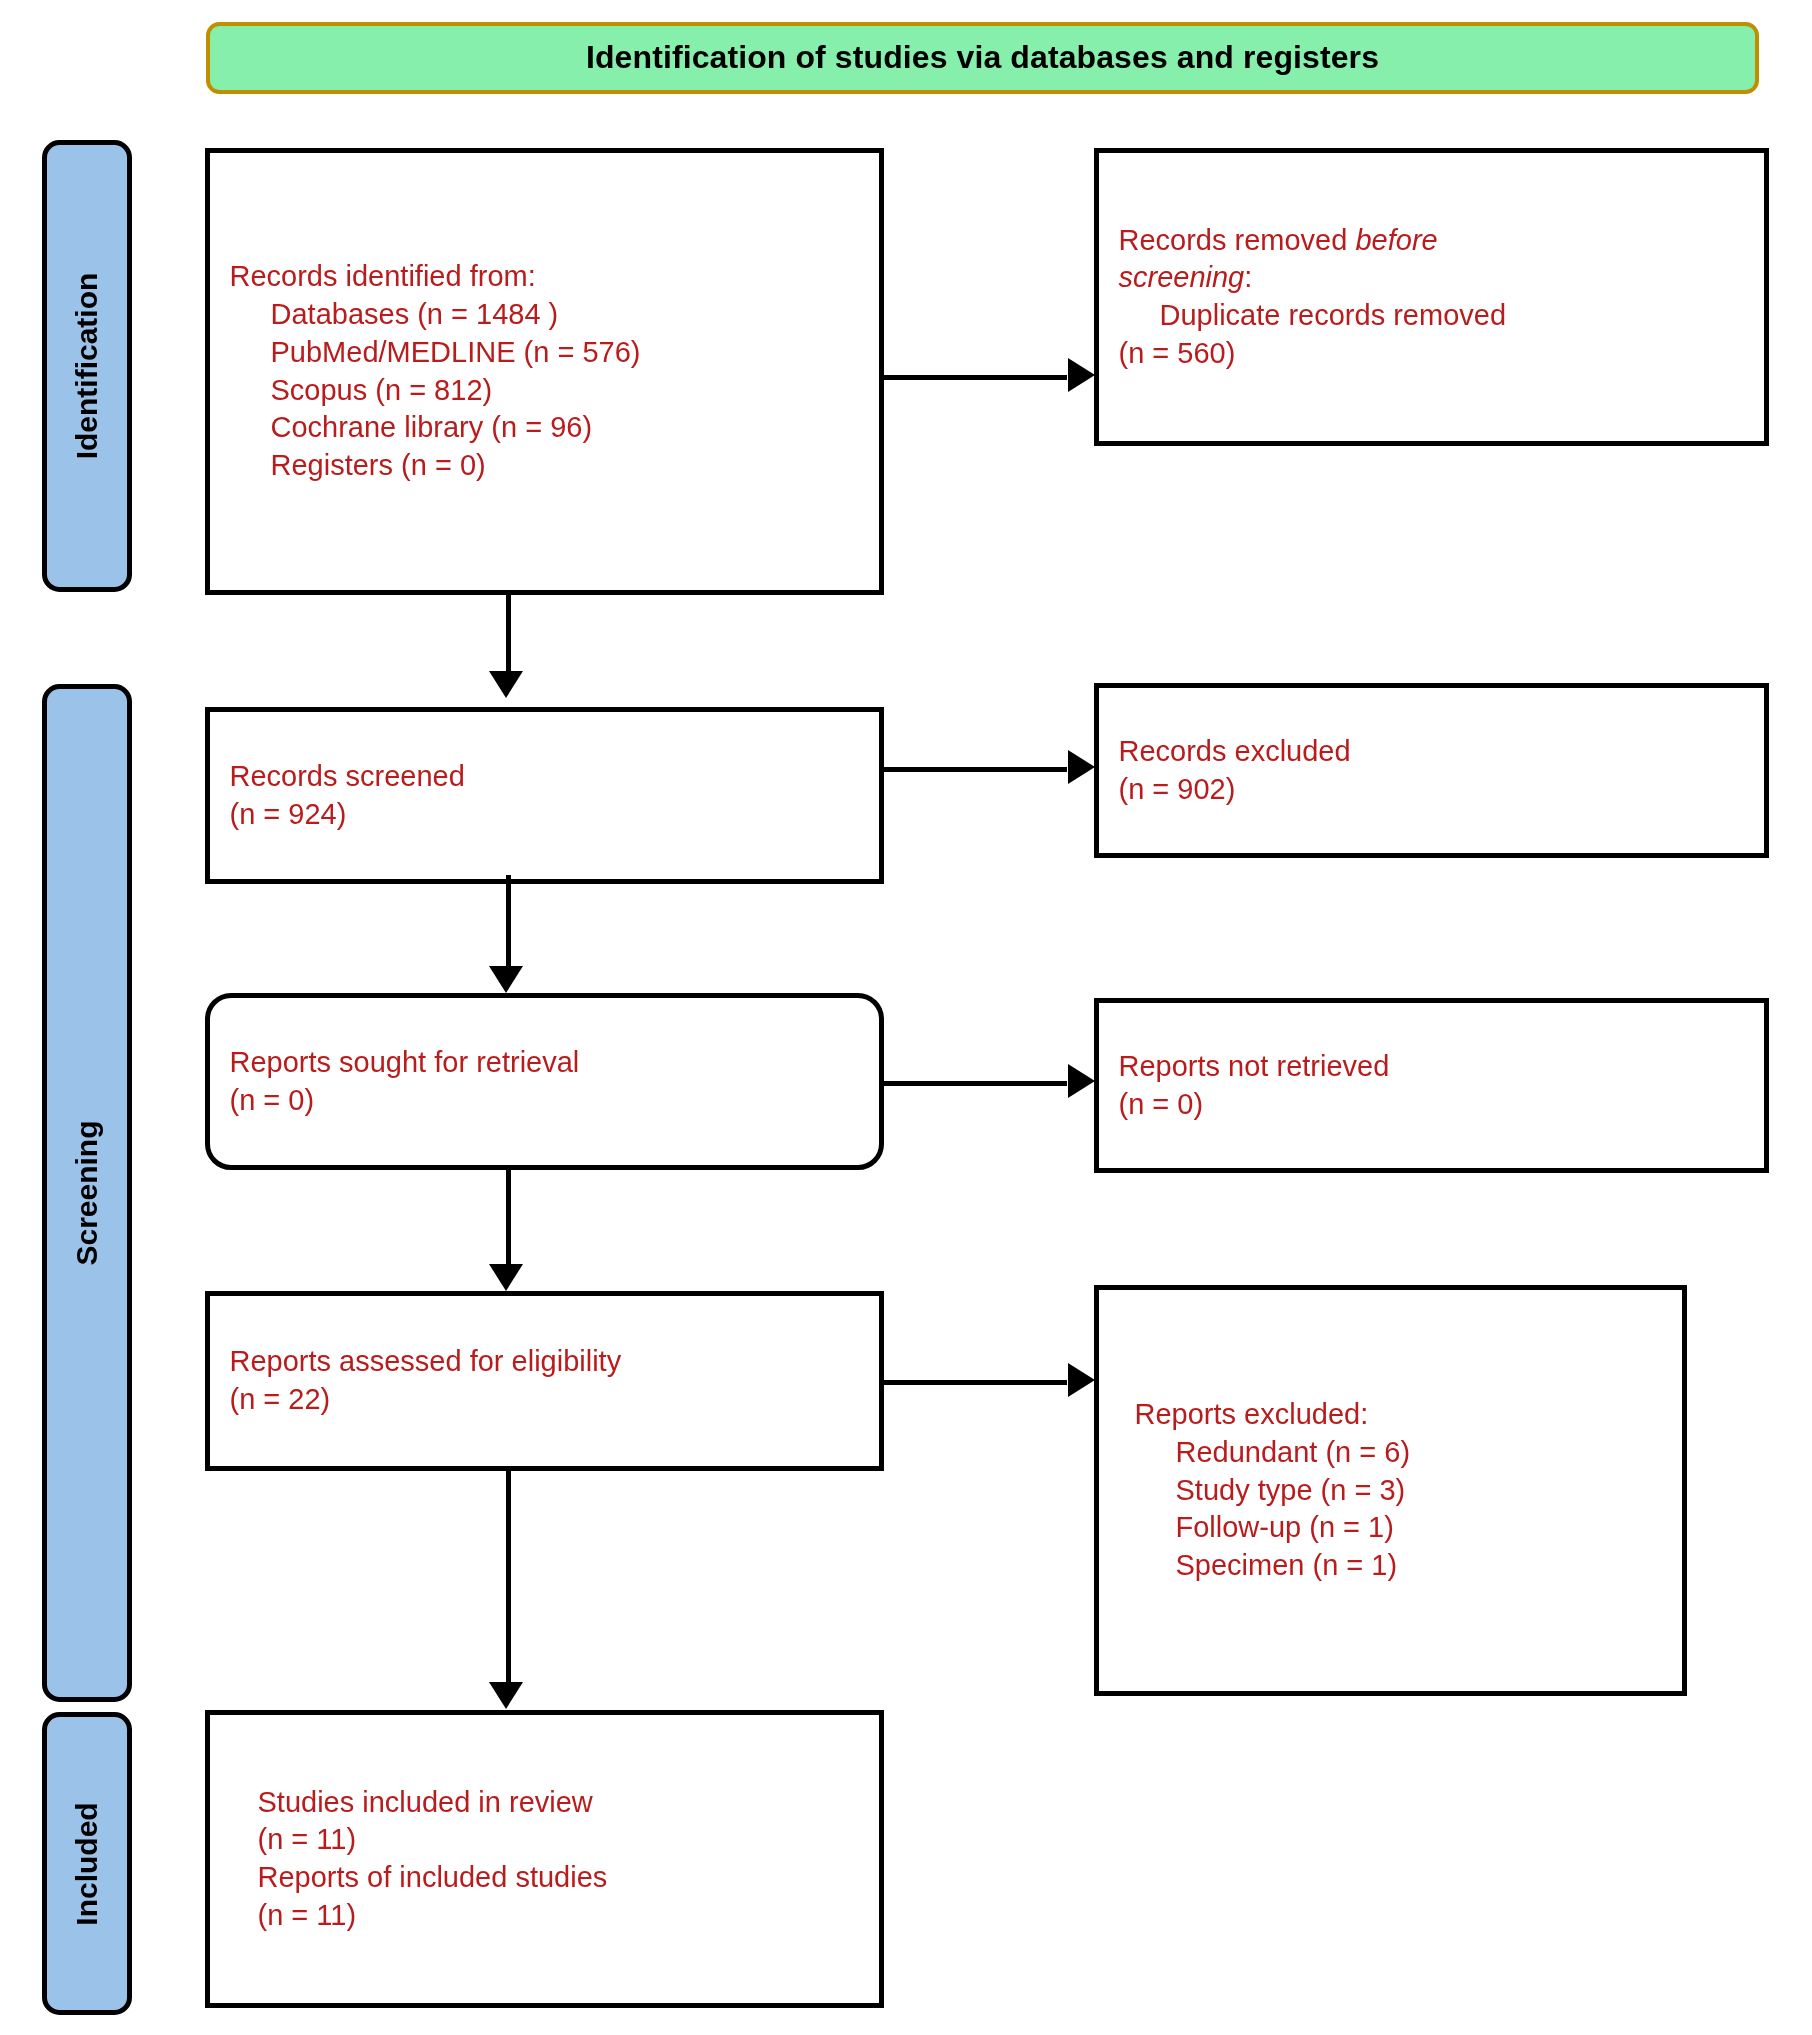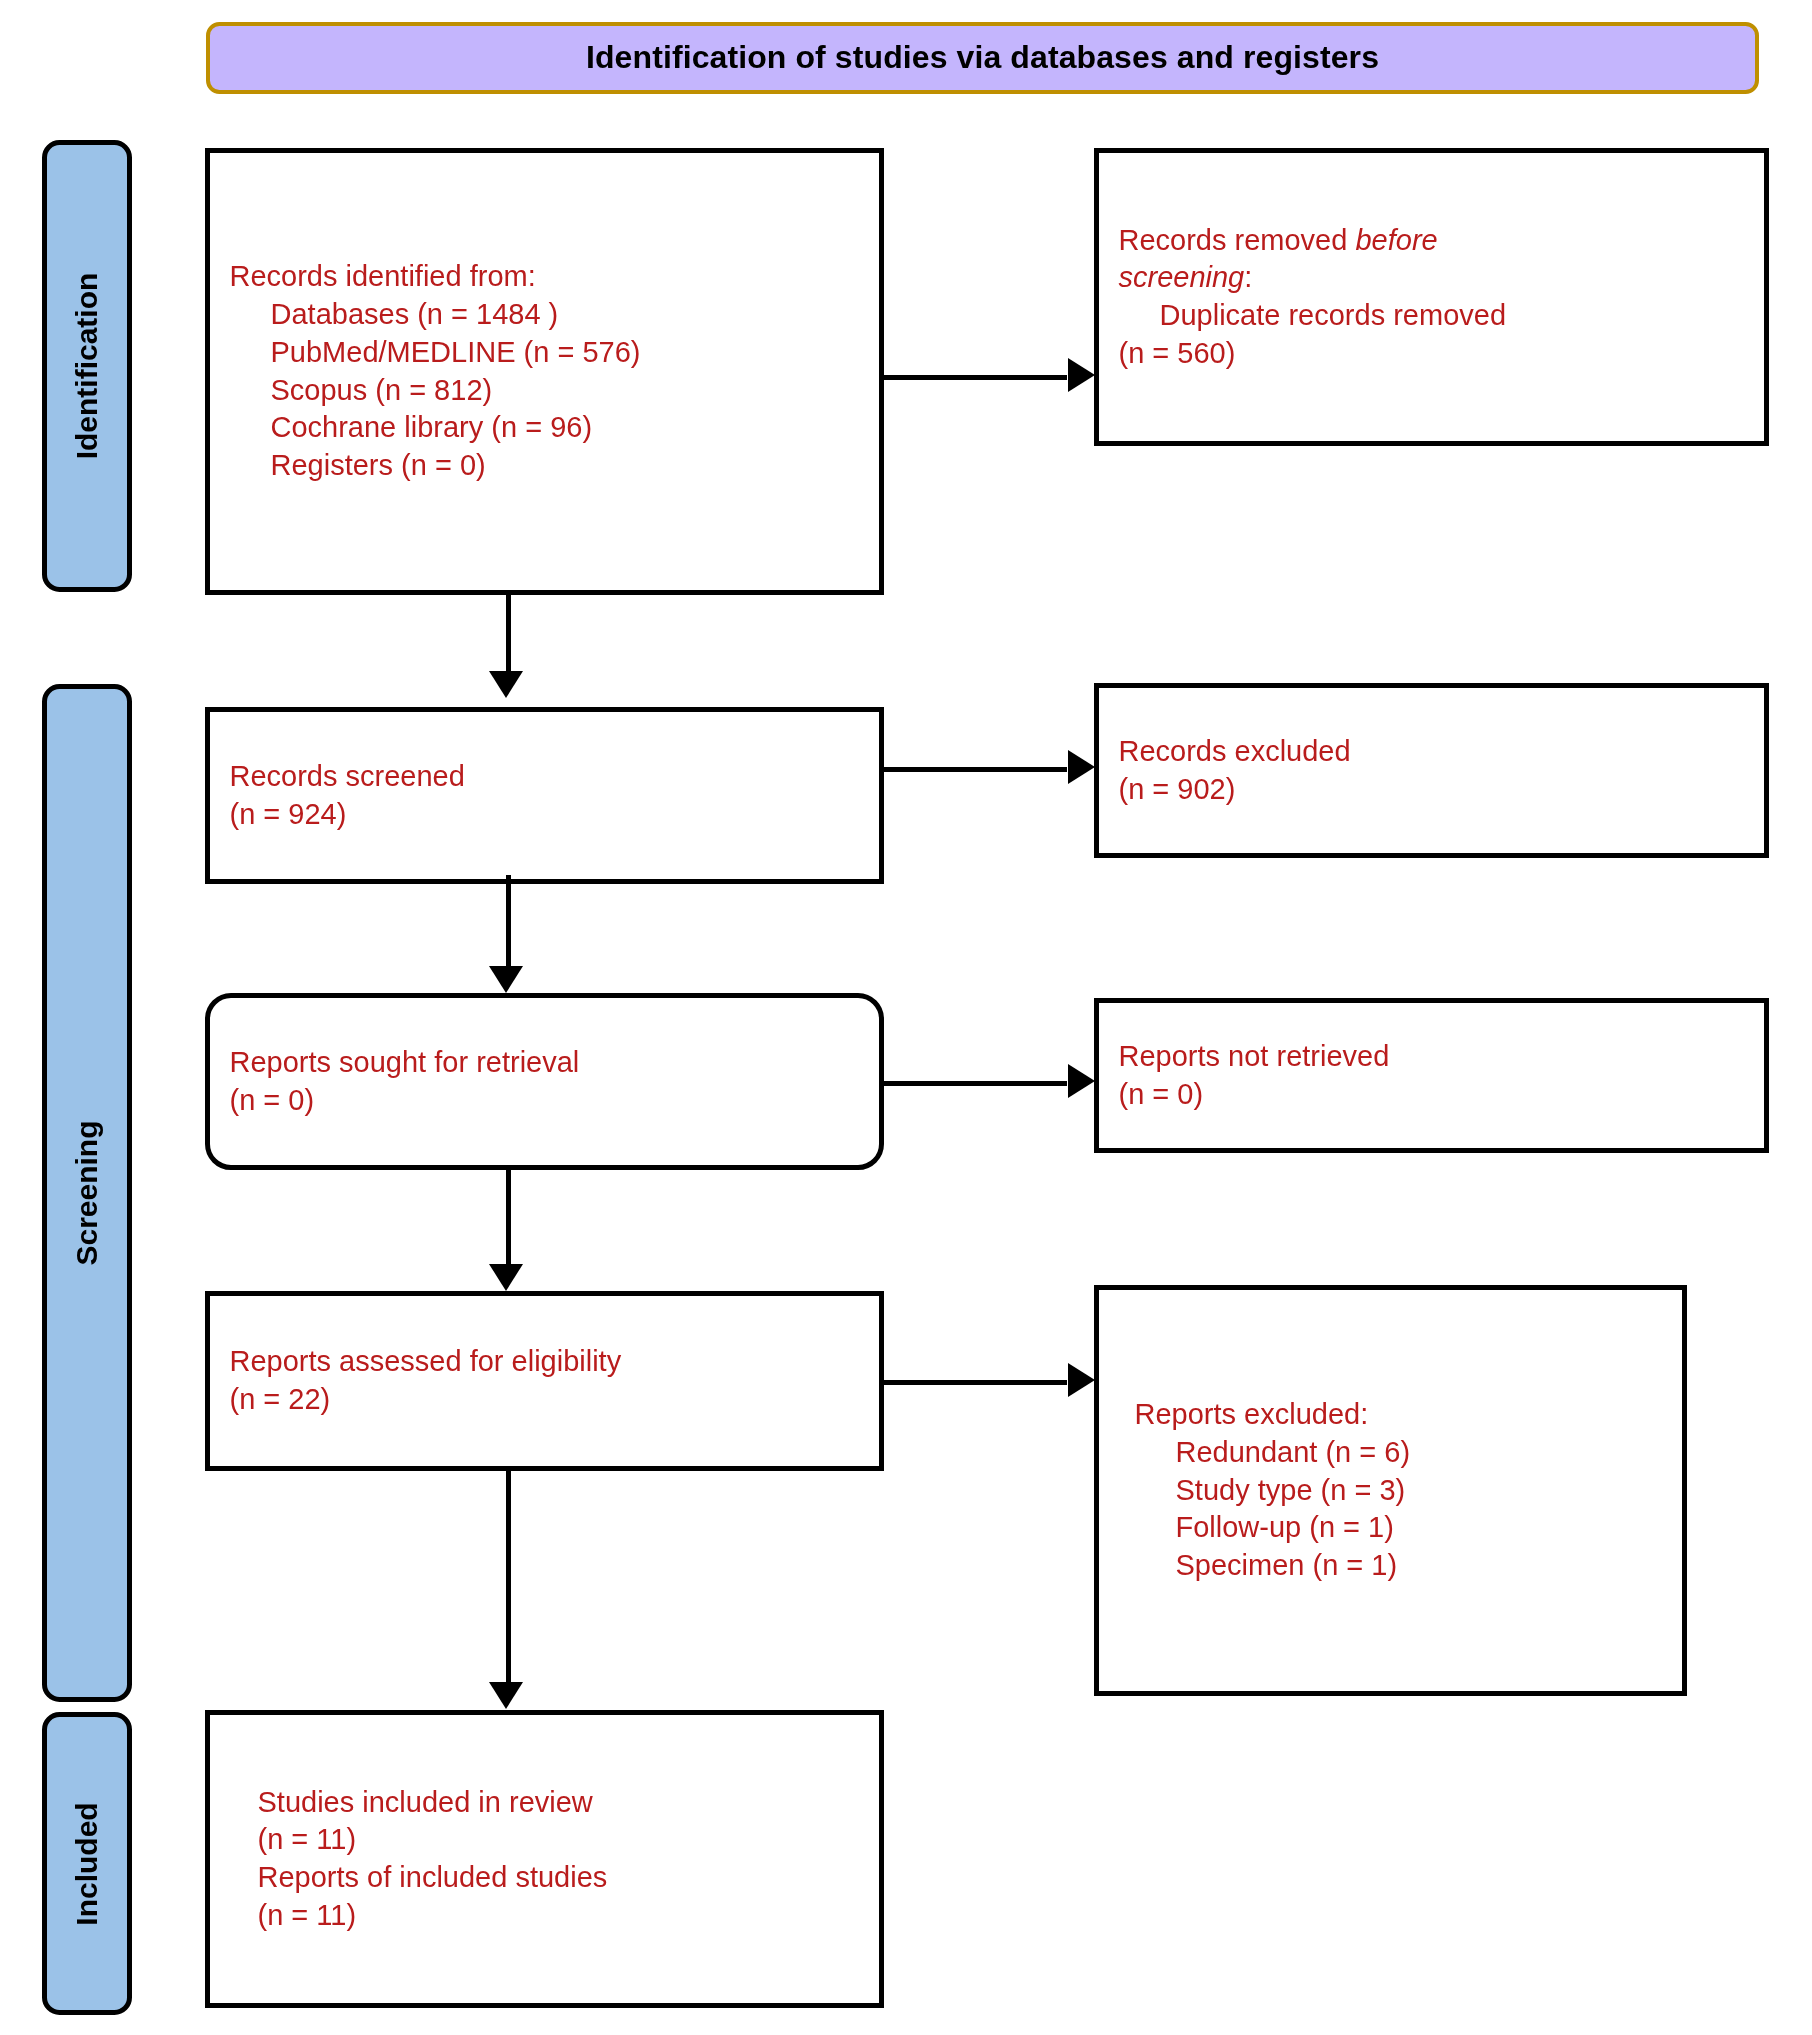--- a/index.html
+++ b/index.html
@@ -21,21 +21,21 @@
     overflow: hidden;
   }
 
   
   .header-banner {
     position: absolute;
     left: 206px;
     top: 21.6px;
     width: 1553px;
     height: 72px;
-    background: #c4b5fd;
+    background: #86efac;
     border: 4.6px solid #BF8F00;
     border-radius: 13.4px;
     box-sizing: border-box;
     display: flex;
     align-items: center;
     justify-content: center;
   }
   .header-banner .header-title {
     font-size: 32px;
     font-weight: bold;
@@ -91,21 +91,21 @@
   
   #box-identified    { left: 205px; top: 148px;  width: 679px; height: 447px; }
   #box-screened      { left: 205px; top: 697px; width: 679px; height: 177px; margin-top: 10px; }
   #box-sought        { left: 205px; top: 993px; width: 679px; height: 177px; border-radius: 26px; }
   #box-assessed      { left: 205px; top: 1291px; width: 679px; height: 180px; }
   #box-included      { left: 205px; top: 1710px; width: 679px; height: 298px; padding-left: 28px; }
 
   
   #box-removed       { left: 1094px; top: 148px;  width: 675px; height: 298px; }
   #box-rec-excluded  { left: 1094px; top: 683px; width: 675px; height: 175px; }
-  #box-not-retrieved { left: 1094px; top: 998px; width: 675px; height: 155px; }
+  #box-not-retrieved { left: 1094px; top: 998px; width: 675px; height: 175px; }
   #box-rep-excluded  { left: 1094px; top: 1285px; width: 593px; height: 411px; padding-left: 16px; }
 
   
   .conn {
     position: absolute;
   }
   .conn-v-line {
     position: absolute;
     width: 5.1px;
     background: #000000;

